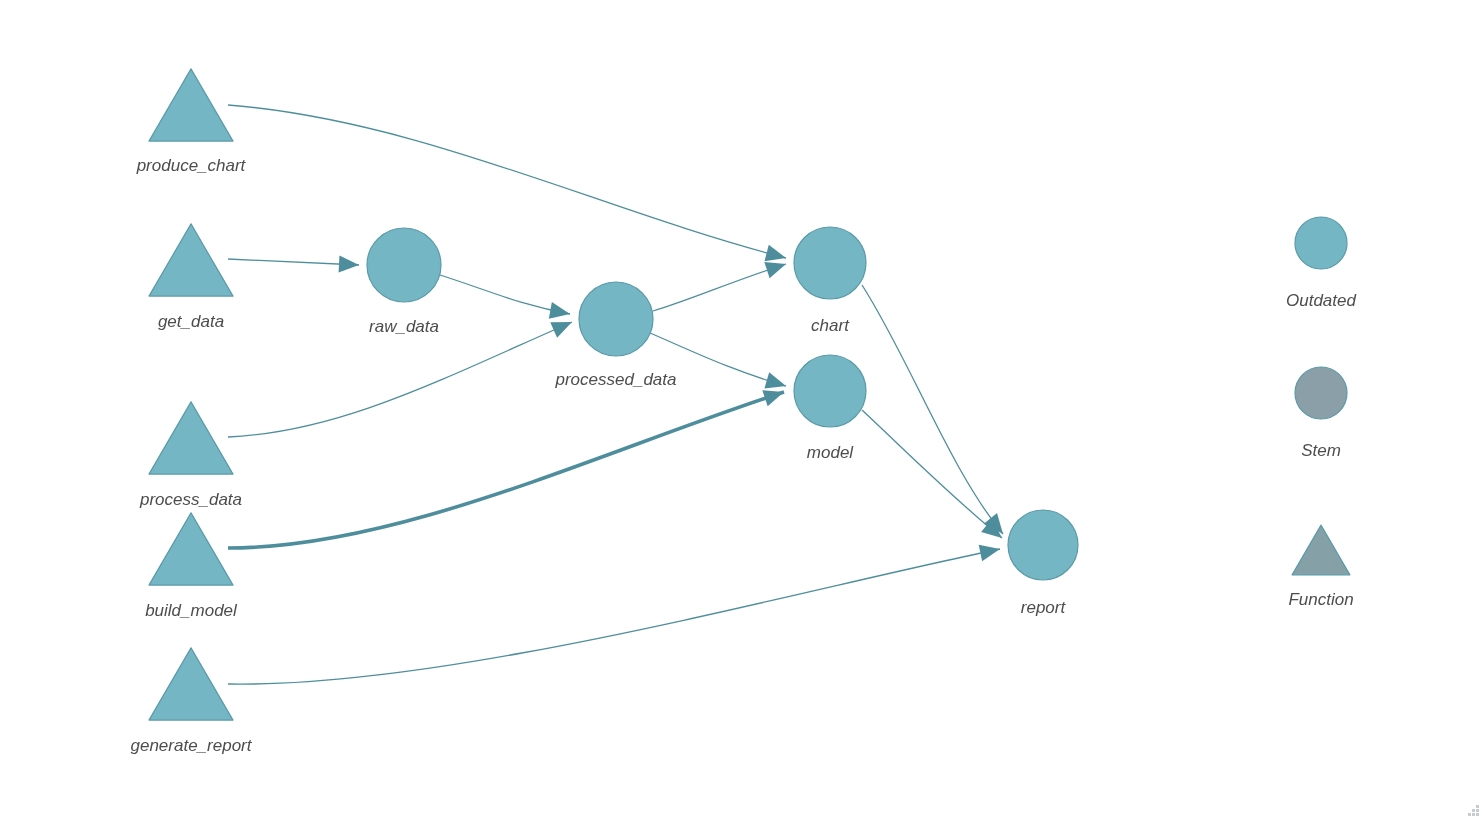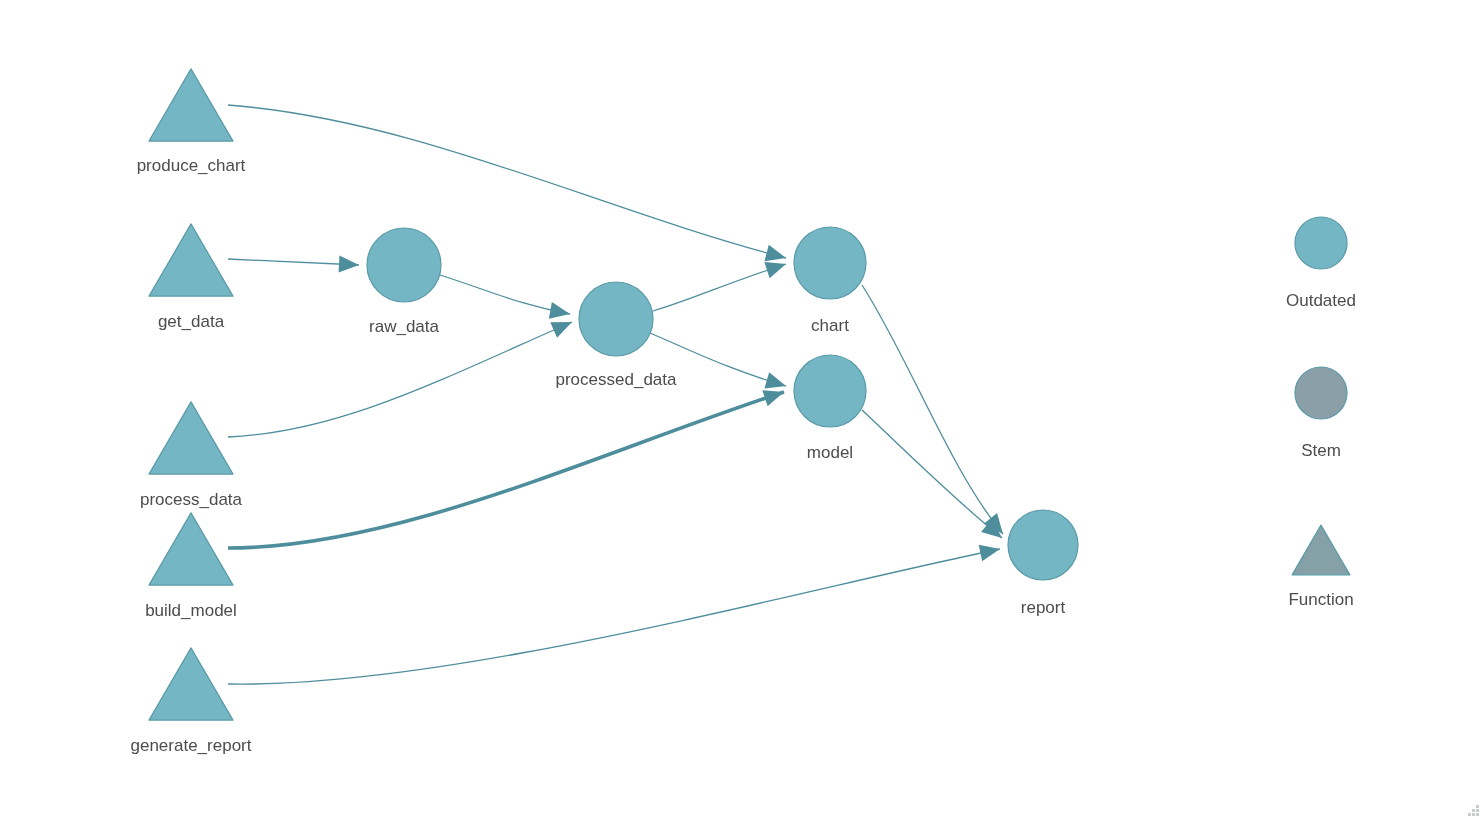--- a/index.html
+++ b/index.html
@@ -8,20 +8,21 @@
     padding: 0;
     background: #ffffff;
     font-family: "Liberation Sans", sans-serif;
   }
   #app {
     position: relative;
     width: 1484px;
     height: 821px;
     background: #ffffff;
     overflow: hidden;
+    font-style: italic;
   }
   #graph-svg {
     position: absolute;
     left: 0;
     top: 0;
     width: 1484px;
     height: 821px;
     display: block;
   }
   .node-label {

